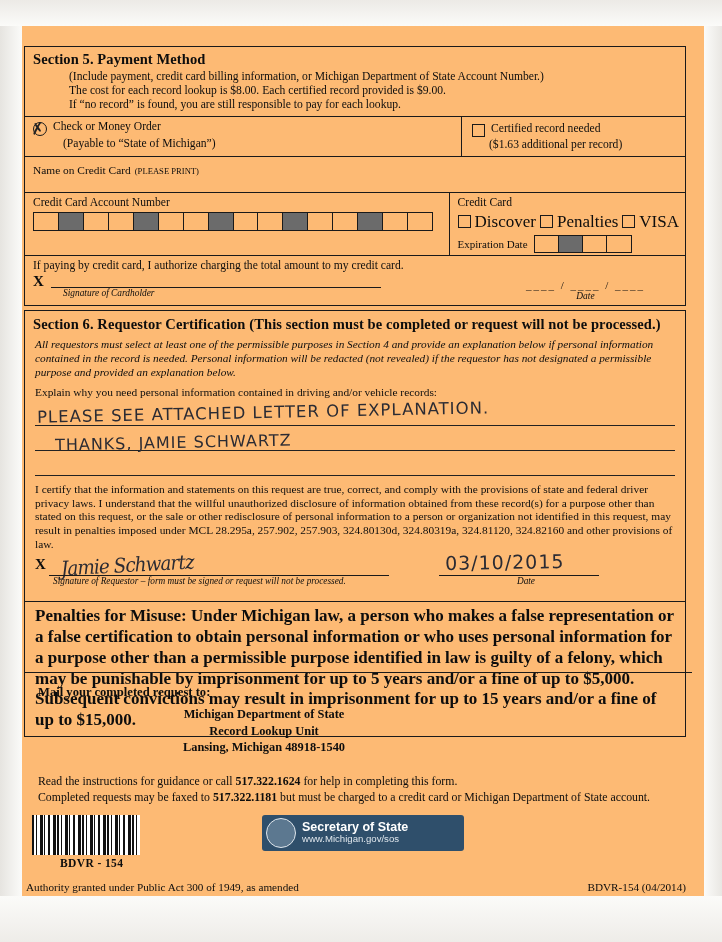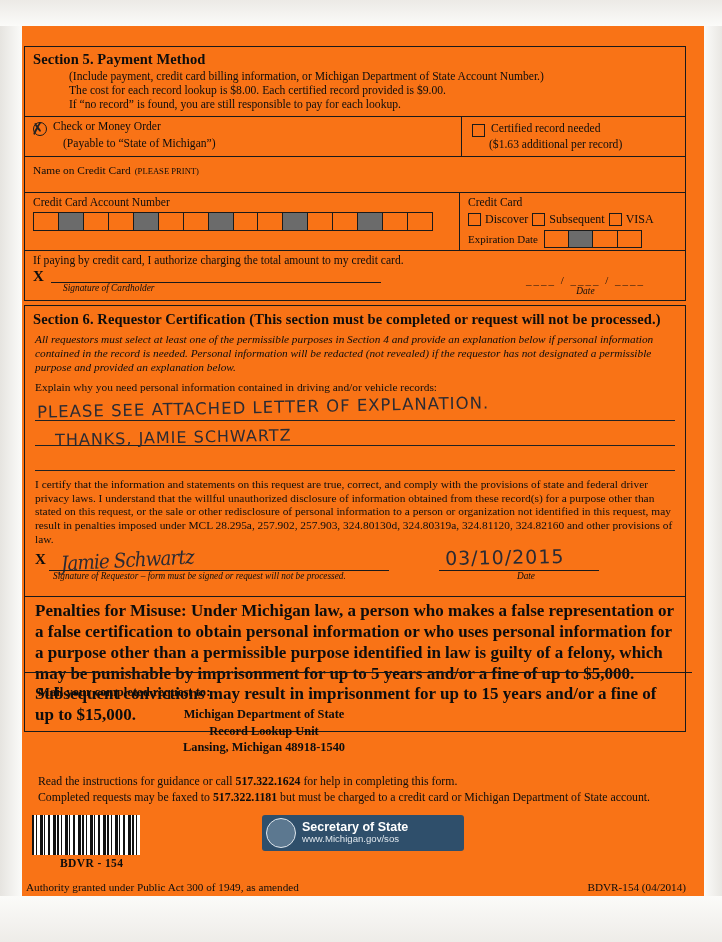--- a/index.html
+++ b/index.html
@@ -12,21 +12,21 @@
     height: 942px;
     font-family: "Liberation Serif", serif;
     color: #0d0d0d;
     position: relative;
     overflow: hidden;
   }
   .page {
     position: absolute;
     left: 0; top: 0;
     width: 722px; height: 942px;
-    background: #f97316;
+    background: #fdba74;
   }
   
   .scan-edge-left {
     position: absolute; left: 0; top: 0; width: 22px; height: 942px;
     background: linear-gradient(to right,#e6e4e0,#fbfbf9);
   }
   .scan-edge-right {
     position: absolute; right: 0; top: 0; width: 18px; height: 942px;
     background: linear-gradient(to left,#e9e7e3,#fbfbf9);
   }
@@ -158,21 +158,21 @@
     flex: 1;
     border-right: 1.2px solid #1a1a1a;
   }
   .cc-cell:last-child { border-right: none; }
   .cc-cell.filled { background: #6b6b6b; }
 
   .card-types {
     display: flex;
     align-items: center;
     gap: 4px;
-    font-size: 12px;
+    font-size: 17px;
     margin-top: 2px;
   }
   .card-types .square { margin-top: 0; }
   .exp-row {
     margin-top: 3px;
     display: flex;
     align-items: center;
     font-size: 11px;
   }
   .exp-boxes {
@@ -488,21 +488,21 @@
             <div class="cc-cell"></div>
             <div class="cc-cell"></div>
           </div>
         </div>
         <div class="cc-right">
           <div class="txt">Credit Card</div>
           <div class="card-types">
             <span class="square"></span>
             <span>Discover</span>
             <span class="square"></span>
-            <span>Subsequent</span>
+            <span>Penalties</span>
             <span class="square"></span>
             <span>VISA</span>
           </div>
           <div class="exp-row">
             <span>Expiration Date</span>
             <span class="exp-boxes">
               <span class="cc-cell"></span>
               <span class="cc-cell filled"></span>
               <span class="cc-cell"></span>
               <span class="cc-cell"></span>

